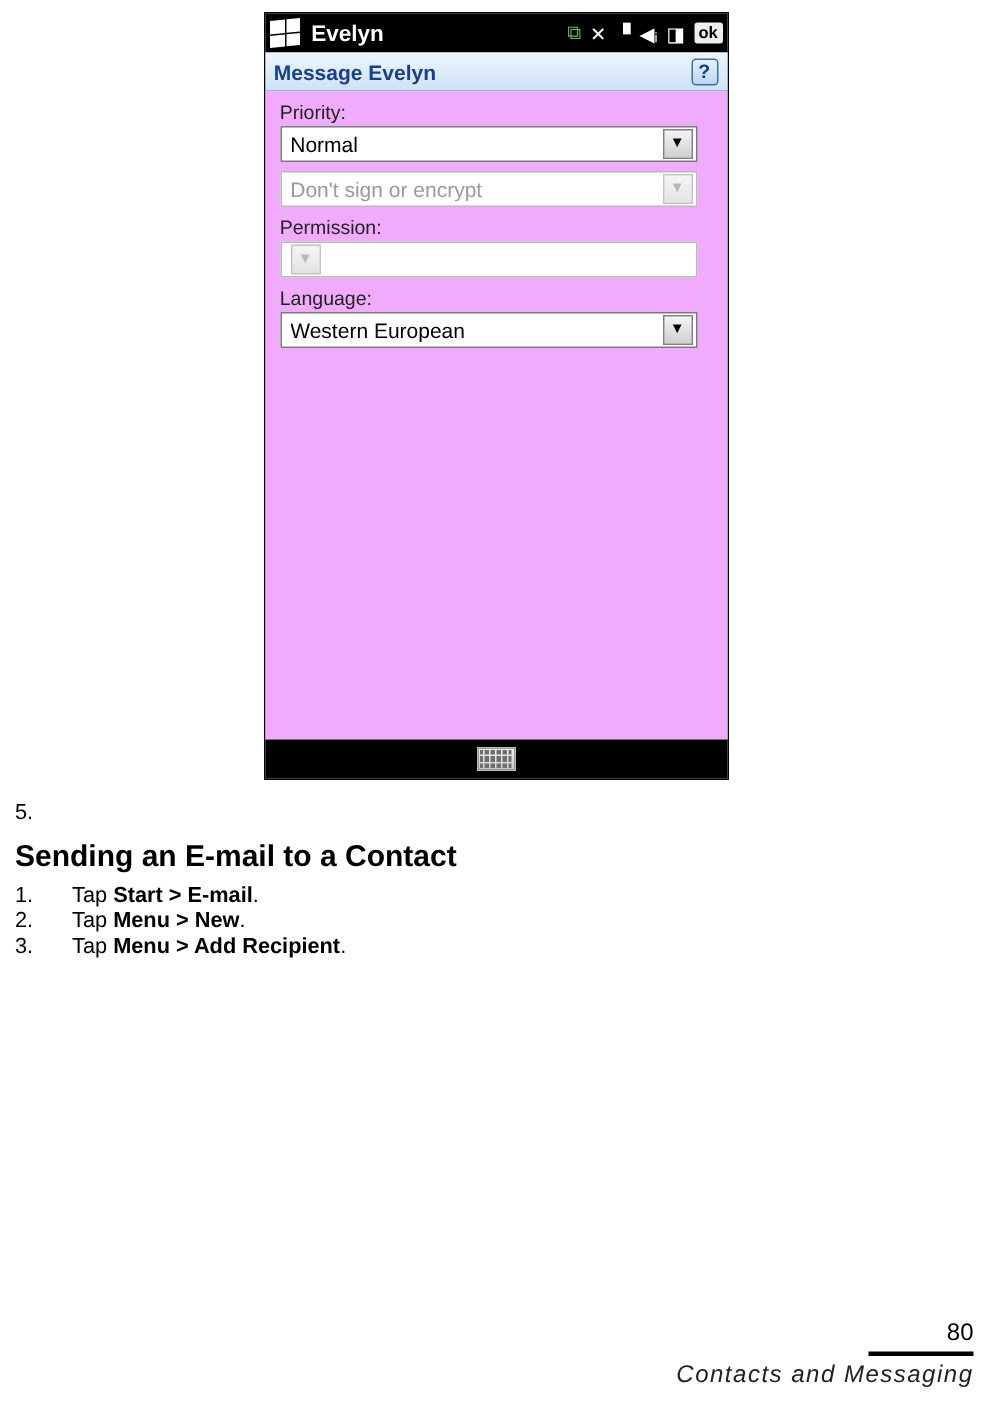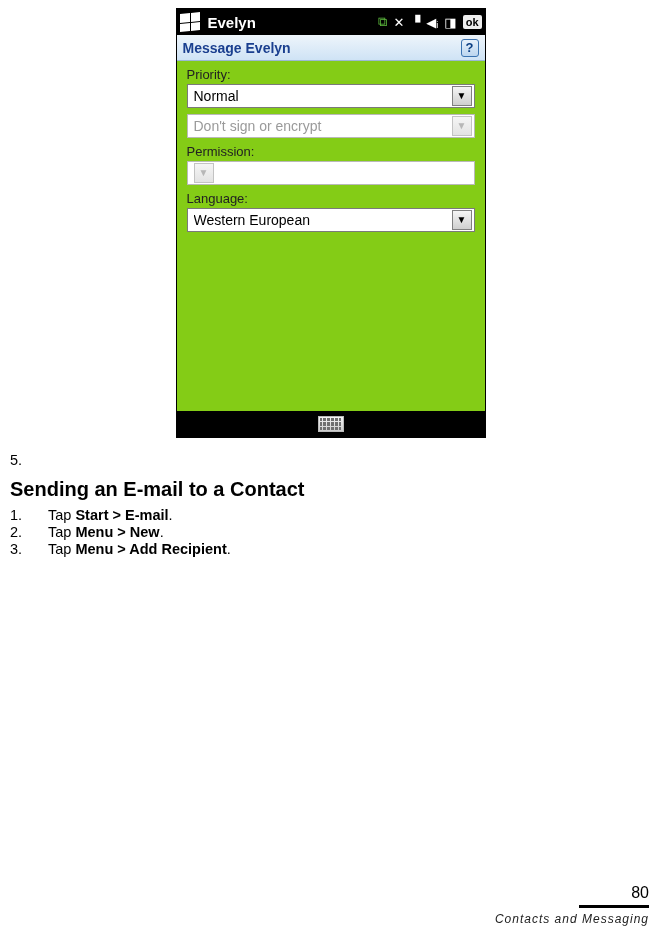--- a/index.html
+++ b/index.html
@@ -13,21 +13,21 @@
     color: #000;
     background: #fff;
     position: relative;
   }
   .page {
     padding: 8px 10px 0 10px;
   }
   
   .device {
     width: 310px;
-    height: 430px;
+    height: 512px;
     margin: 0 auto 14px auto;
     border: 1px solid #000;
     background: #fff;
     display: flex;
     flex-direction: column;
   }
   .statusbar {
     background: #000;
     color: #fff;
     display: flex;
@@ -75,22 +75,22 @@
     border: 1px solid #3a72b0;
     border-radius: 3px;
     background: linear-gradient(#e7f1fb,#bcd6ef);
     color: #0b3e83;
     font-weight: bold;
     font-size: 13px;
     display: flex; align-items: center; justify-content: center;
   }
   .form-area {
     flex: 1;
-    background: #84cc16;
-    padding: 6px 10px 10px 10px;
+    background: #f0abfc;
+    padding: 6px 20px 10px 10px;
   }
   .field { margin-bottom: 6px; }
   .field-label { font-size: 13px; color: #222; margin-bottom: 2px; }
   .select {
     display: flex;
     align-items: center;
     border: 1px solid #7a7a7a;
     background: #fff;
     height: 24px;
     padding: 0 2px 0 6px;
@@ -154,21 +154,21 @@
     height: 0;
     border-top: 1px solid #000;
     border-bottom: 2px solid #000;
     margin-top: 1px;
     margin-left: auto;
     margin-bottom: 4px;
   }
   .footer-label {
     font-family: "Arial Black", Arial, sans-serif;
     letter-spacing: 1px;
-    font-size: 12px;
+    font-size: 16px;
     font-style: italic;
     color: #222;
     text-transform: none;
   }
 </style>
 </head>
 <body>
 
 <div class="page">
 

